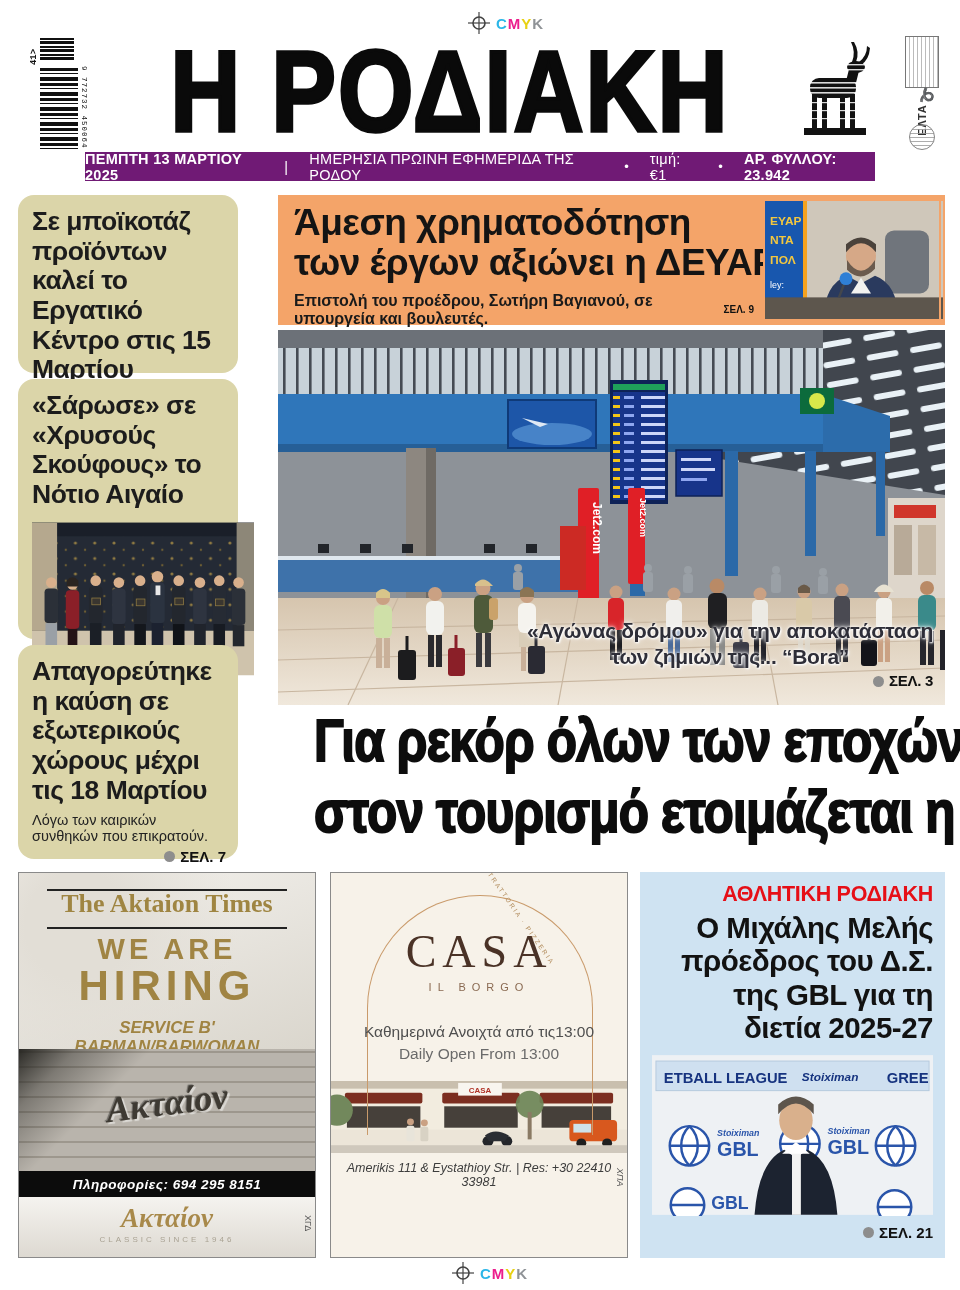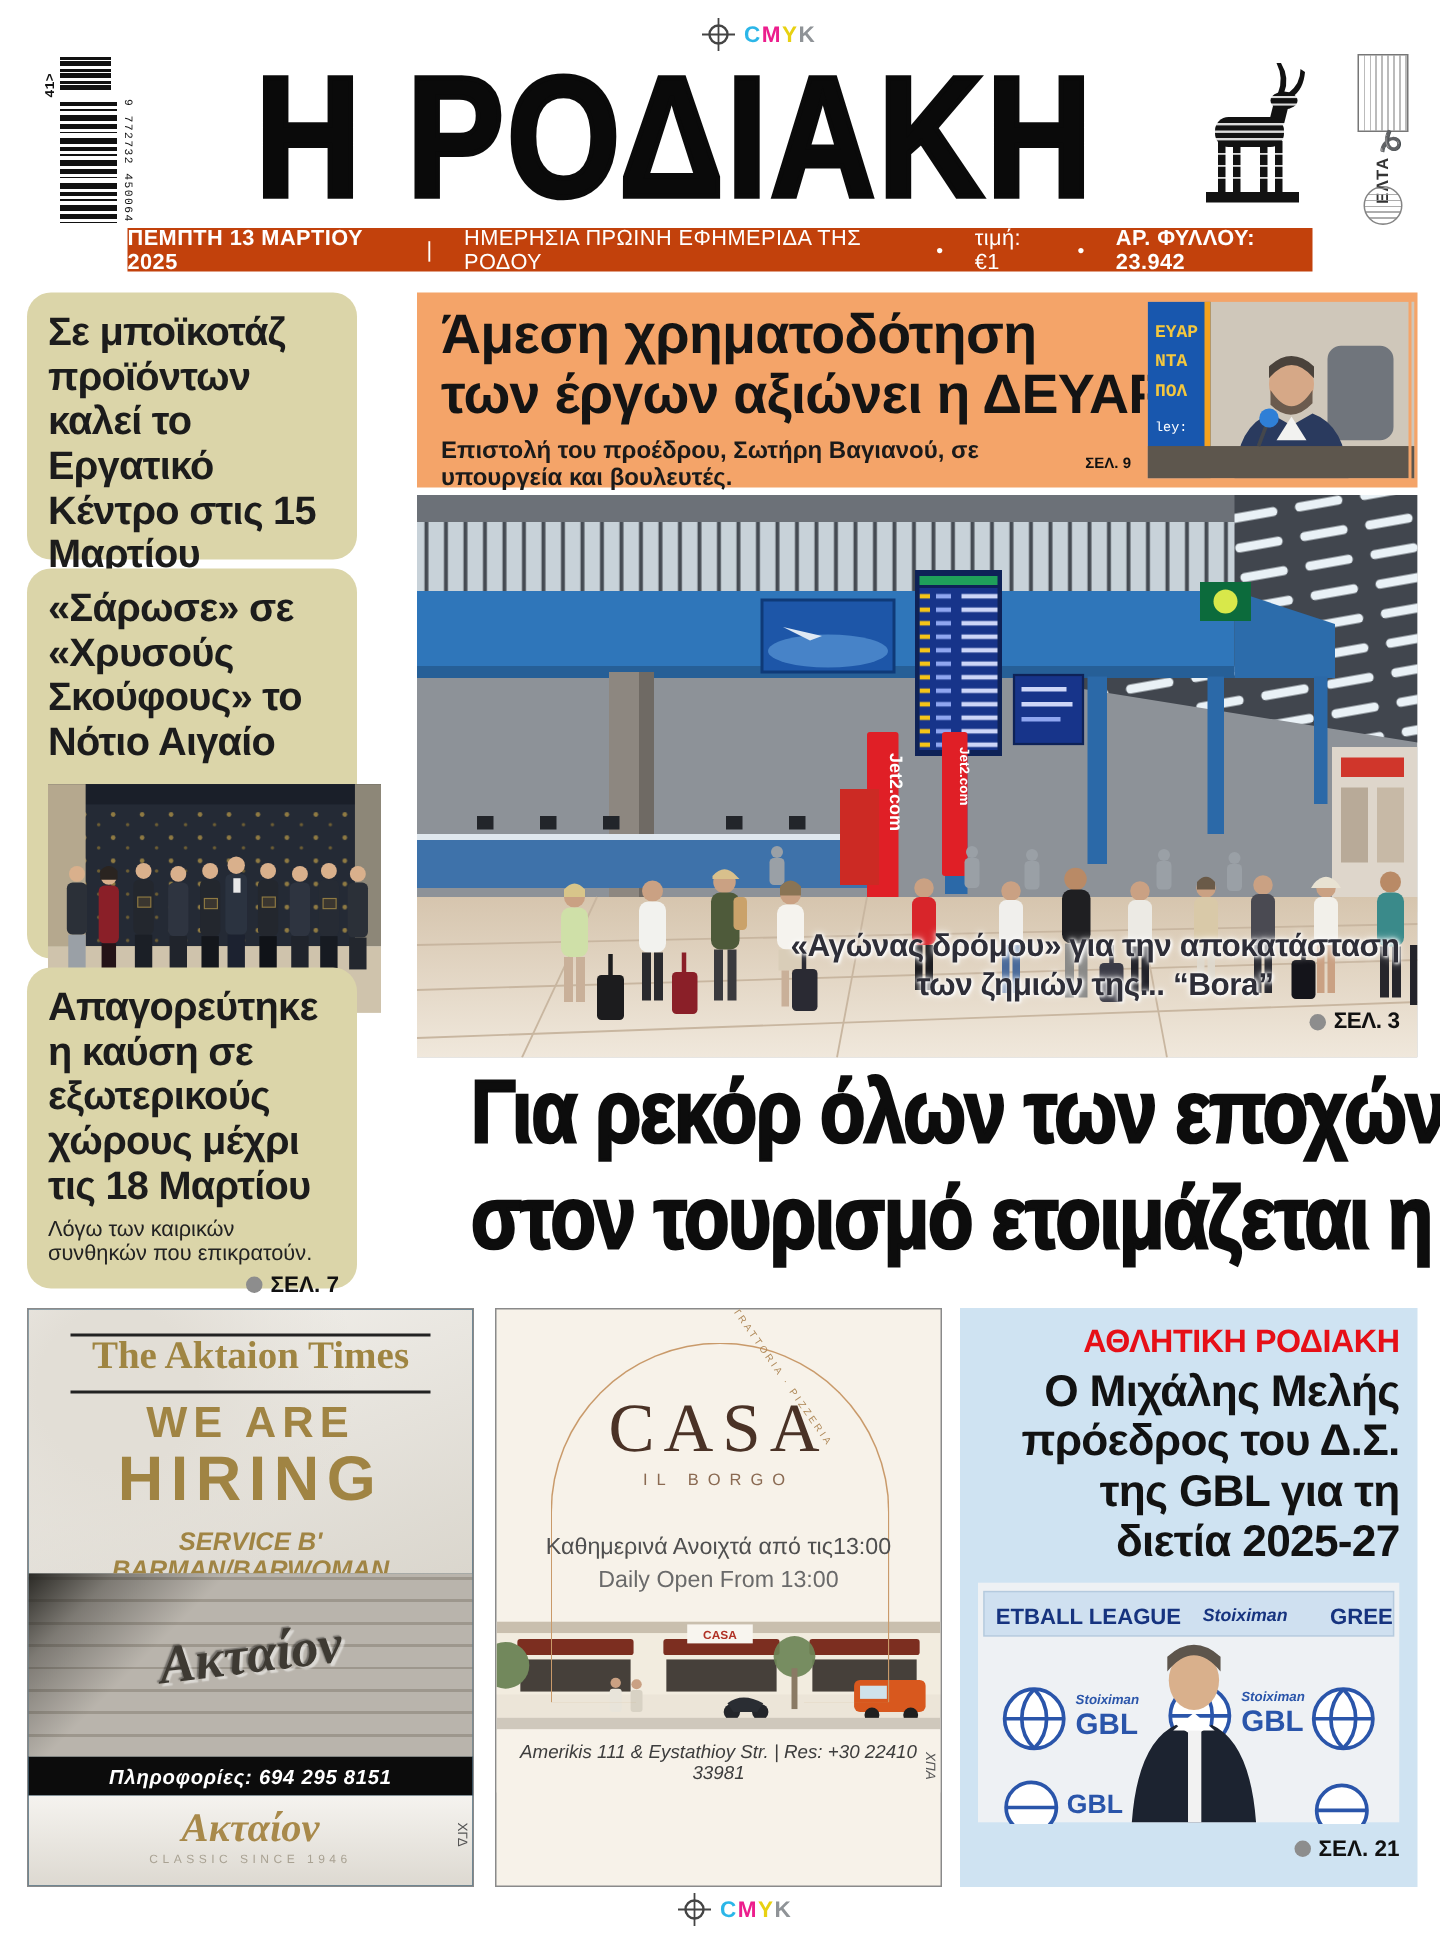--- a/index.html
+++ b/index.html
@@ -29,21 +29,21 @@
   .deer { position:absolute; left:796px; top:40px; }
 
   .postal { position:absolute; left:893px; top:36px; width:58px; height:118px; }
   .postal .stampbox { width:34px; height:52px; border:1px solid #777; margin-left:12px;
      background:repeating-linear-gradient(90deg,#fff 0 3px,#bbb 3px 4px); }
   .postal .elta { position:absolute; top:66px; left:2px; transform:rotate(-90deg); transform-origin:center; font-size:11px; font-weight:bold; color:#333; letter-spacing:1px; width:54px; text-align:center; top:78px;}
   .postal .horn { position:absolute; top:52px; left:26px; font-size:14px; color:#444; transform:rotate(-70deg); }
   .postal .roundstamp { position:absolute; top:88px; left:16px; width:26px; height:26px; border:1.5px solid #666; border-radius:50%;
      background:repeating-linear-gradient(0deg,transparent 0 3px,#999 3px 4px); opacity:.8; }
 
-  .datebar { position:absolute; left:85px; top:152px; width:790px; height:29px; background:#c2410c;
+  .datebar { position:absolute; left:85px; top:152px; width:790px; height:29px; background:#701a75;
      display:flex; align-items:center; justify-content:center; gap:21px; color:#fff; }
   .datebar .b { font-weight:bold; font-size:14.5px; letter-spacing:.3px; }
   .datebar .n { font-weight:normal; font-size:14.5px; letter-spacing:.3px; }
   .datebar .dot { font-size:13px; }
 
   
   .lart { position:absolute; left:18px; width:220px; background:#dbd5a9; padding:12px 12px 8px 14px;border-radius:16px; }
   .lart1 { top:195px; height:178px; }
   .lart2 { top:379px; height:260px; }
   .lart3 { top:645px; height:214px; }
@@ -55,37 +55,37 @@
   .lart2 .groupphoto { margin-top:10px; width:222px; height:158px; }
   .lart2 .pref { margin-top:6px; }
   .lart3 .pref { margin-top:4px; }
 
   
   .deyap { position:absolute; left:278px; top:195px; width:667px; height:130px; background:#f4a469; padding:8px 10px 8px 16px; }
   .deyap .head { font-weight:bold; font-size:37px; line-height:1.08; letter-spacing:-.5px; color:#141414; }
   .deyap .sub-row { display:flex; align-items:center; gap:14px; margin-top:9px; width:460px; }
   .deyap .sub { font-size:16px; font-weight:bold; color:#1a1a1a; }
   .deyap .pg { font-size:10px; font-weight:bold; white-space:nowrap; }
-  .deyap .photo { position:absolute; right:6px; top:6px; width:174px; height:118px; outline:2px solid #f4a469;font-family:Liberation Mono, monospace; }
+  .deyap .photo { position:absolute; right:6px; top:6px; width:174px; height:118px; outline:2px solid #f4a469; }
 
   
   .mainphoto { position:absolute; left:278px; top:330px; width:667px; height:375px; }
   .mainphoto svg { display:block; width:100%; height:100%; }
   .caption { position:absolute; right:12px; bottom:14px; text-align:center; font-weight:bold; color:#2e2e38;
      font-size:21px; line-height:1.25; letter-spacing:-.3px;
      text-shadow:0 0 3px #fff,0 0 6px #fff,1px 1px 2px #fff; }
   .caption .pref { margin-top:2px; text-shadow:none; }
 
   
   .mainhead { position:absolute; left:258px; top:706px; width:700px; height:152px; text-align:center; }
   .mainhead div { font-weight:bold; font-size:59px; line-height:1.2; color:#0d0d0d; letter-spacing:-1px;
      transform:scaleX(.84); transform-origin:50% 50%; -webkit-text-stroke:2px #0d0d0d; white-space:nowrap; }
 
   
-  .ad { position:absolute; top:872px; height:386px; border:1px solid #8a8a8a; background:#0c4a6e; overflow:hidden; }
+  .ad { position:absolute; top:872px; height:386px; border:1px solid #8a8a8a; background:#86efac; overflow:hidden; }
   .aktaion { left:18px; width:298px; }
   .akt-top { height:176px; background:
       radial-gradient(circle at 20% 30%, #e2ded6 0 20%, transparent 60%),
       linear-gradient(160deg,#f4f2ee, #dad6cd); text-align:center; position:relative; }
   .akt-rule { position:absolute; left:28px; right:28px; height:2px; background:#222; }
   .akt-brand { font-family:"Liberation Serif", serif; font-weight:bold; font-size:26px; color:#9f8542; padding-top:16px; letter-spacing:0px; }
   .akt-we { font-size:29px; font-weight:bold; letter-spacing:4px; color:#a08443; margin-top:14px; }
   .akt-hiring { font-size:42px; font-weight:bold; letter-spacing:5px; color:#a08443; line-height:.95; }
   .akt-role { font-style:italic; font-weight:bold; font-size:17px; color:#a08443; margin-top:12px; line-height:1.15; }
   .akt-photo { height:122px; position:relative;

